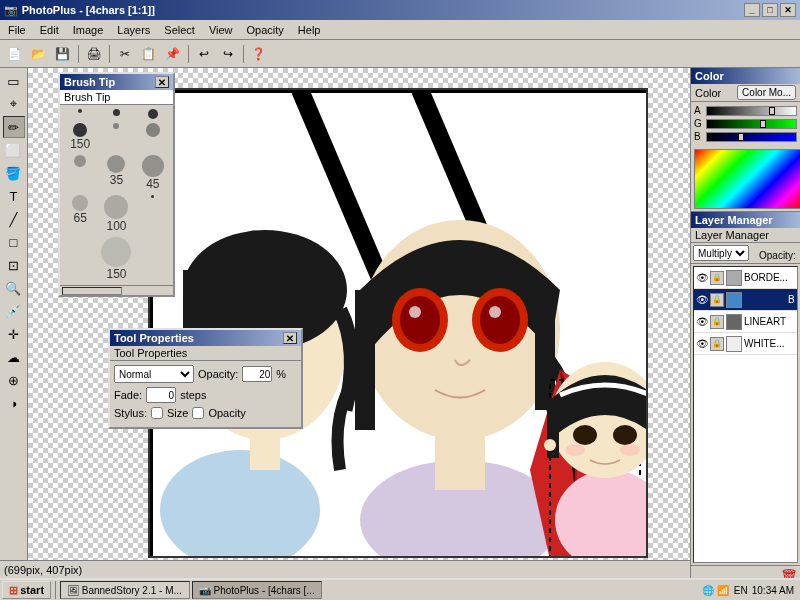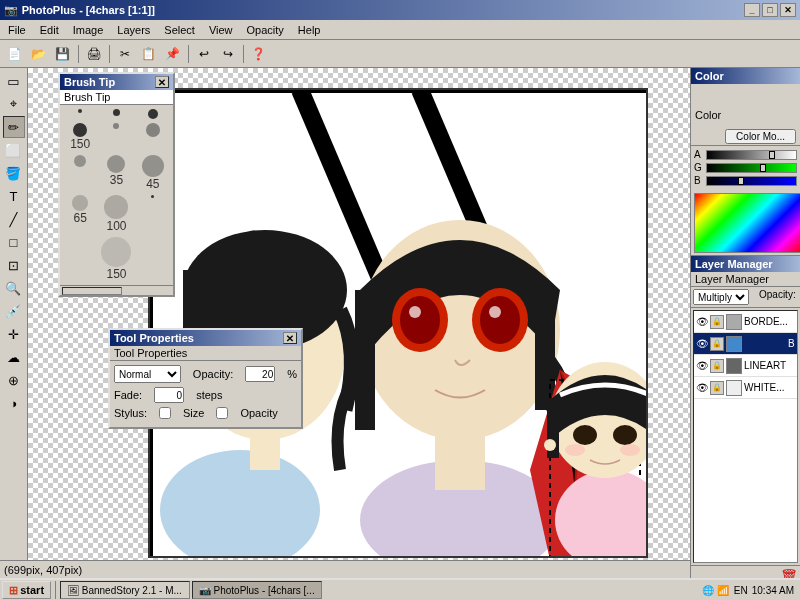--- a/index.html
+++ b/index.html
@@ -123,23 +123,22 @@
       background: #d4d0c8;
       border-bottom: 1px solid #808080;
       padding: 1px 4px;
       font-size: 11px;
       display: flex;
       align-items: center;
     }
     .color-mode-btn {
       margin-left: auto;
       font-size: 10px;
-      padding: 0 9px;
+      padding: 0 3px;
       cursor: pointer;
-      margin-top: 44px;
     }
     .color-sliders {
       padding: 3px;
     }
     .color-row {
       display: flex;
       align-items: center;
       margin-bottom: 2px;
       gap: 2px;
     }
@@ -173,21 +172,21 @@
 
     
     .layer-panel {
       flex: 1;
       display: flex;
       flex-direction: column;
       overflow: hidden;
     }
     .layer-blend-row {
       display: flex;
-      align-items: flex-start;
+      align-items: flex-end;
       padding: 2px;
       gap: 10px;
       background: #d4d0c8;
       border-bottom: 1px solid #808080;
     }
     .layer-blend-select {
       font-size: 10px;
       width: 60px;
       height: 16px;
     }
@@ -312,21 +311,21 @@
       width: 14px; height: 12px; display: flex; align-items: center; justify-content: center;
       color: black;
     }
     .tool-props-inner {
       padding: 4px;
     }
     .props-row {
       display: flex;
       align-items: center;
       margin-bottom: 4px;
-      gap: 12px;
+      gap: 4px;
       font-size: 11px;
     }
     .props-select {
       height: 18px; font-size: 10px; width: 80px;
     }
     .props-label { font-size: 11px; }
     .props-input {
       width: 30px; height: 16px; font-size: 10px; text-align: right;
     }
     .props-checkbox { width: 12px; height: 12px; }

